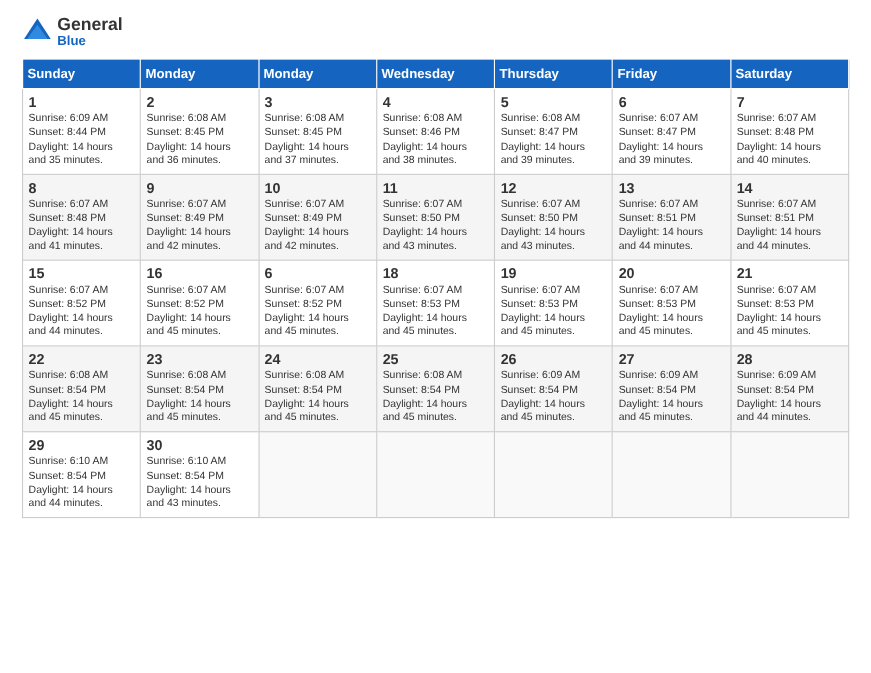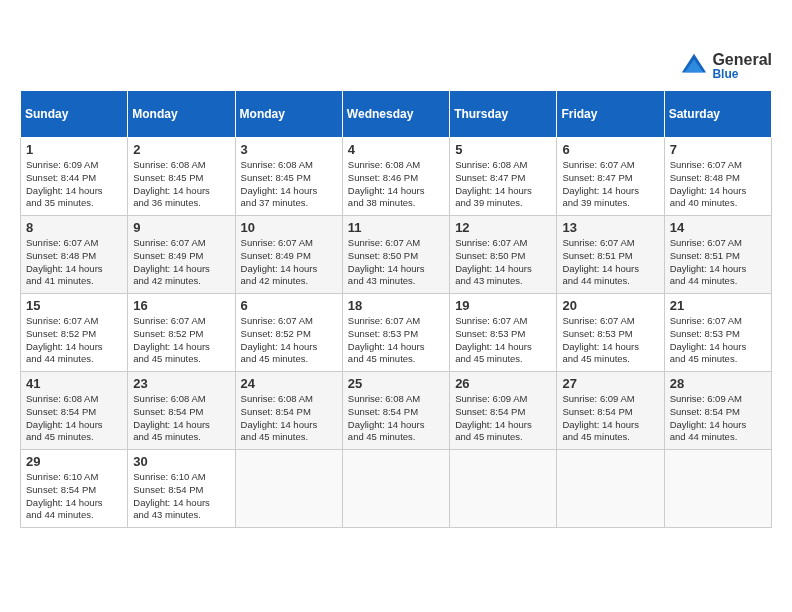--- a/index.html
+++ b/index.html
@@ -11,24 +11,23 @@
       overflow: hidden;
     }
     .page {
       width: 792px;
       height: 612px;
       padding: 15px 20px;
       background: #fff;
     }
     .header {
       display: flex;
-      justify-content: flex-end;
+      justify-content: space-between;
       align-items: flex-start;
       margin-bottom: 10px;
-      margin-top: 37px;
     }
     .logo {
       display: flex;
       align-items: center;
       gap: 4px;
     }
     .logo-text {
       display: flex;
       flex-direction: column;
       line-height: 1;
@@ -60,21 +59,21 @@
       color: #555;
     }
     .calendar {
       width: 100%;
       border-collapse: collapse;
       font-size: 10.5px;
     }
     .calendar thead tr th {
       background: #1565c0;
       color: #fff;
-      padding: 16px 4px;
+      padding: 6px 4px;
       text-align: left;
       font-size: 12px;
       font-weight: bold;
       border: 1px solid #fff;
     }
     .calendar tbody tr td {
       vertical-align: top;
       padding: 4px 5px;
       border: 1px solid #ccc;
       background: #fff;
@@ -280,21 +279,21 @@
           <td>
             <span class="day-num">21</span>
             <div class="day-info" style="white-space: pre-line;">Sunrise: 6:07 AM
 Sunset: 8:53 PM
 Daylight: 14 hours
 and 45 minutes.</div>
           </td>
         </tr>
         <tr>
           <td>
-            <span class="day-num">41</span>
+            <span class="day-num">22</span>
             <div class="day-info" style="white-space: pre-line;">Sunrise: 6:08 AM
 Sunset: 8:54 PM
 Daylight: 14 hours
 and 45 minutes.</div>
           </td>
           <td>
             <span class="day-num">23</span>
             <div class="day-info" style="white-space: pre-line;">Sunrise: 6:08 AM
 Sunset: 8:54 PM
 Daylight: 14 hours

